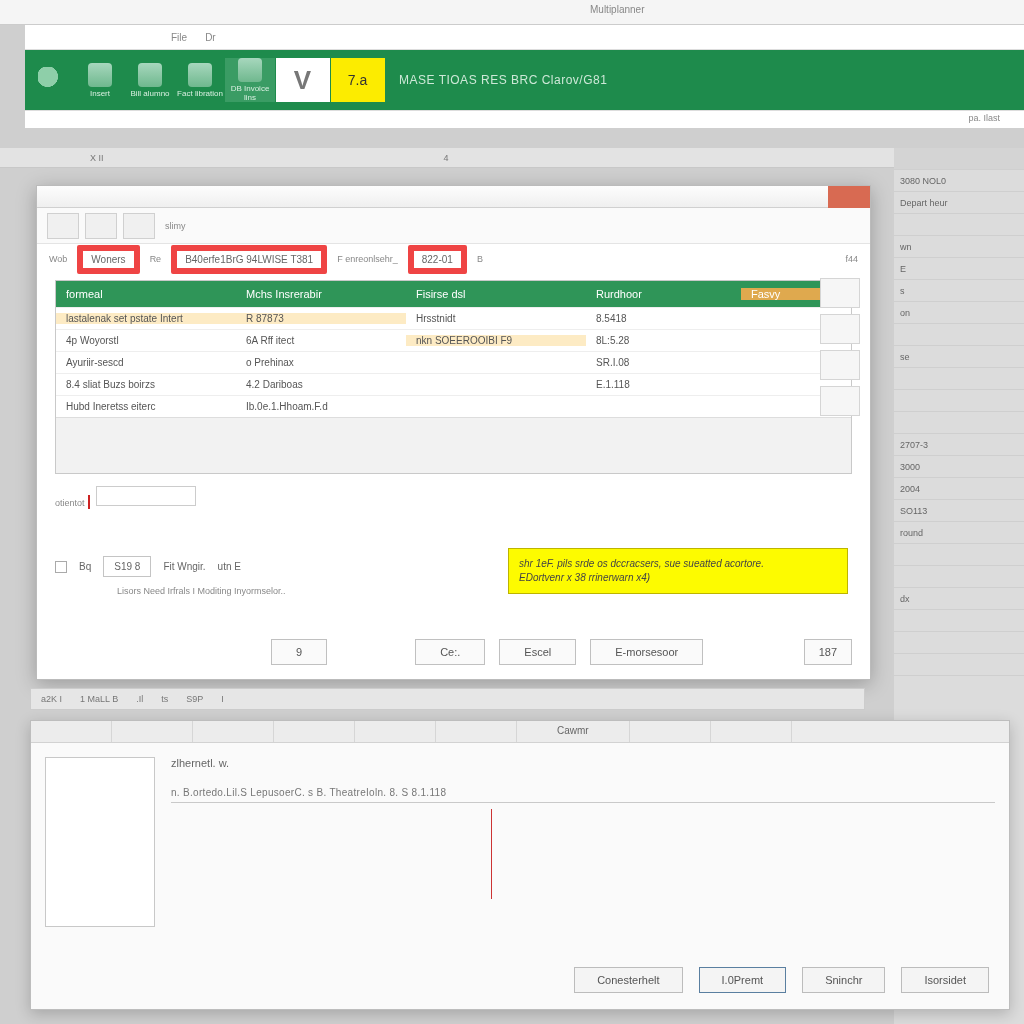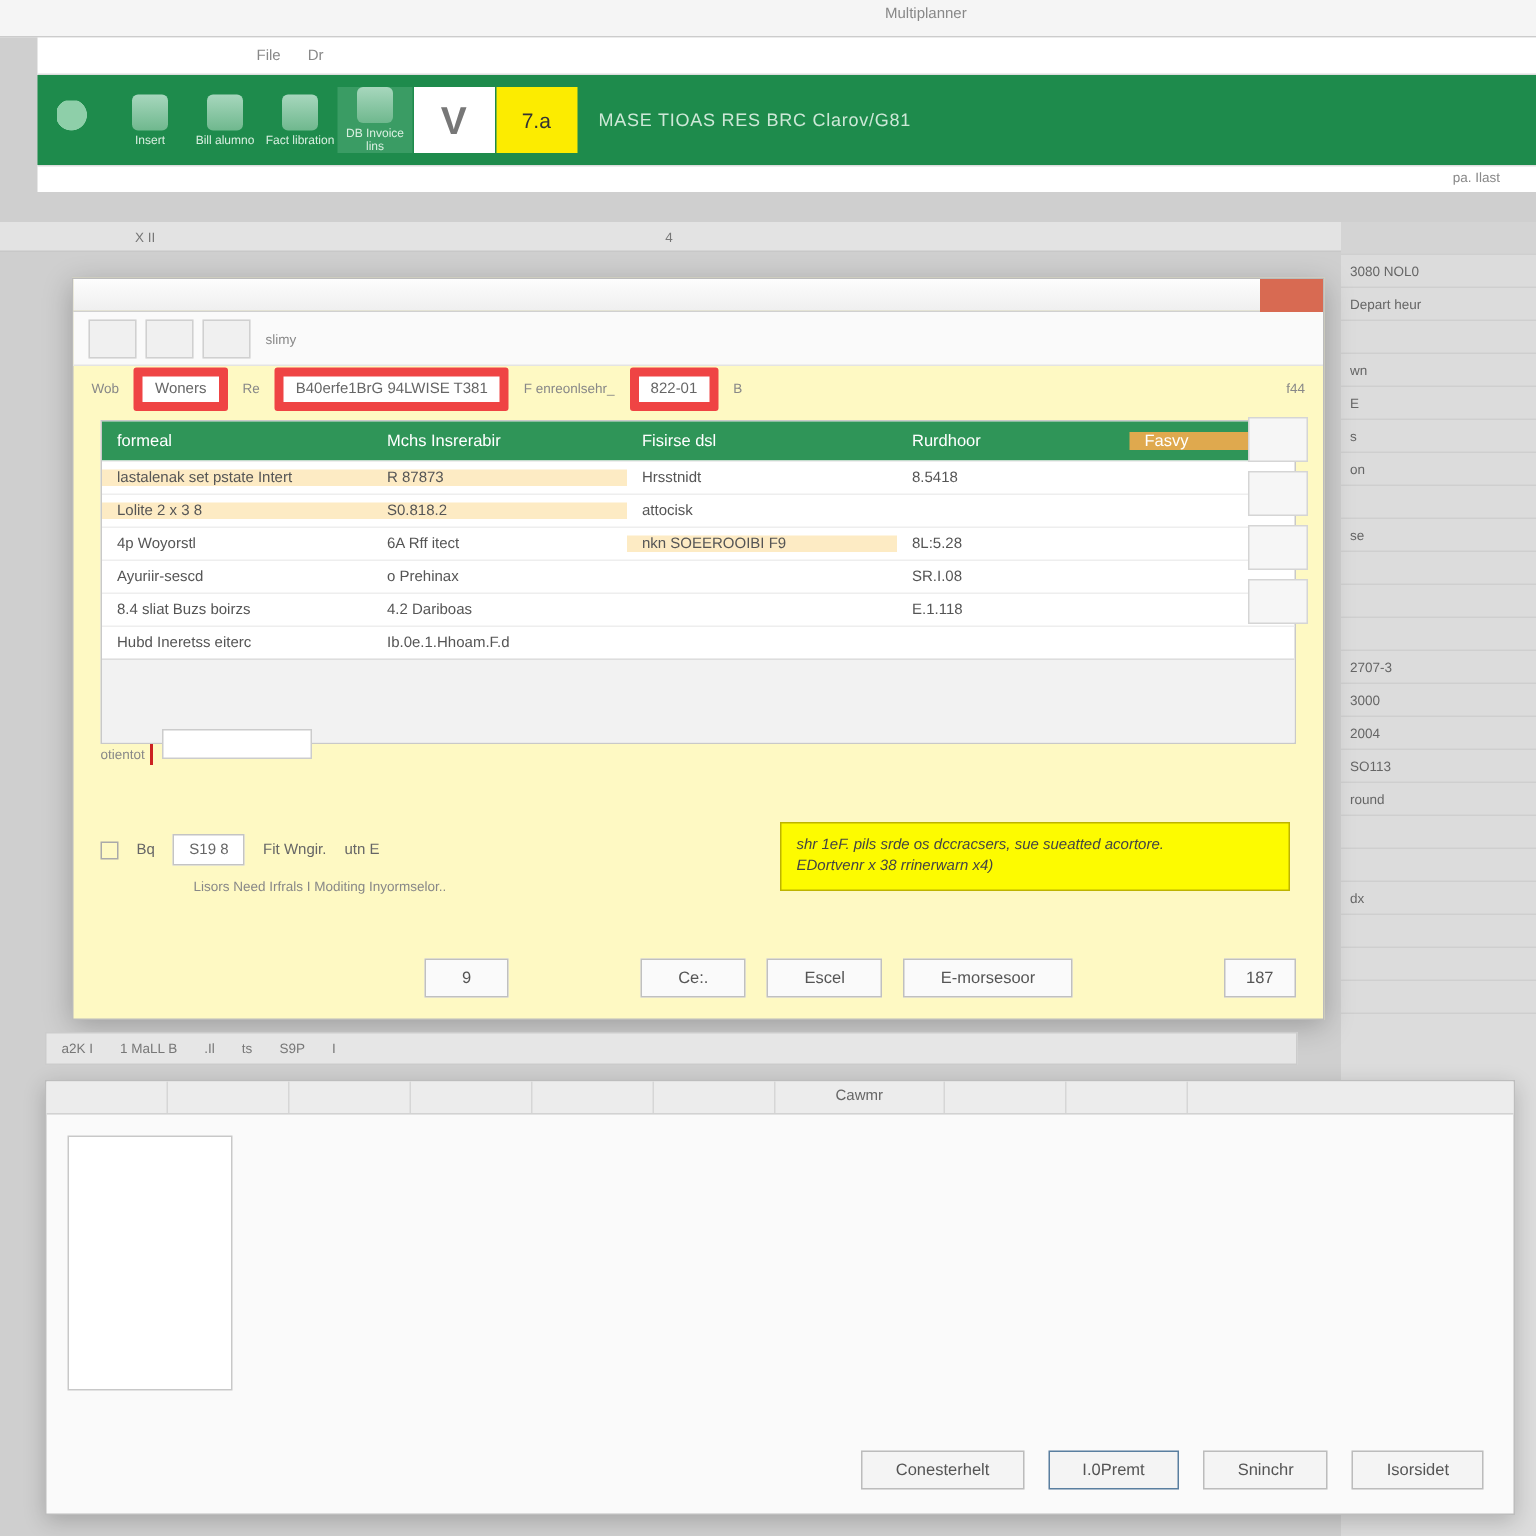--- a/index.html
+++ b/index.html
@@ -22,21 +22,21 @@
 .green-band .ribbon-title { margin-left: 14px; color: #cde8d7; font-size: 12px; letter-spacing: 0.5px; }
 .ribbon-bottom-strip { height: 18px; background: #fff; border-top: 1px solid #ddd; position: relative; }
 .ribbon-bottom-strip .rlabel { position: absolute; right: 24px; top: 2px; font-size: 9px; color: #888; }
 
 .ruler { position: absolute; top: 148px; left: 0; right: 130px; height: 20px; background: #e3e3e3; border-bottom: 1px solid #c8c8c8; display: flex; align-items: center; padding-left: 90px; color: #777; font-size: 9px; gap: 340px; }
 
 .right-col { position: absolute; top: 148px; right: 0; width: 130px; bottom: 0; background: #dcdcdc; }
 .right-col .cellrow { height: 22px; border-bottom: 1px solid #cfcfcf; display: flex; align-items: center; padding: 0 6px; font-size: 9px; color: #666; }
 .right-col .cellrow.head { background: #d4d4d4; font-weight: 600; }
 
-.dlg1 { position: absolute; top: 185px; left: 48px; width: 835px; height: 495px; background: #fef9c3; border: 1px solid #bbb; box-shadow: 0 4px 18px rgba(0,0,0,.25); }
+.dlg1 { position: absolute; top: 185px; left: 36px; width: 835px; height: 495px; background: #ffffff; border: 1px solid #bbb; box-shadow: 0 4px 18px rgba(0,0,0,.25); }
 .dlg1 .titlebar { height: 22px; background: linear-gradient(#fdfdfd,#efefef); border-bottom: 1px solid #d0d0d0; display: flex; align-items: center; }
 .dlg1 .titlebar .spacer { flex: 1; }
 .dlg1 .titlebar .close { width: 42px; height: 22px; background: #d86a52; }
 .dlg1 .thumbs { height: 36px; display: flex; align-items: center; gap: 6px; padding: 0 10px; background: #fafafa; border-bottom: 1px solid #e4e4e4; }
 .dlg1 .thumbs .th { width: 32px; height: 26px; border: 1px solid #d0d0d0; background: #f0f0f0; }
 .dlg1 .toolbar { height: 30px; display: flex; align-items: center; gap: 10px; padding: 0 12px; font-size: 10px; color: #666; }
 .dlg1 .toolbar .tbtn { border: 6px solid #ef4444; background: #fff; padding: 3px 8px; border-radius: 2px; text-align: right; }
 .dlg1 .toolbar .sml { font-size: 9px; color: #888; }
 
 .dlg1 .grid { margin: 6px 18px 0; border: 1px solid #c9c9c9; background: #fff; }
@@ -180,27 +180,20 @@
       <div class="c4">Rurdhoor</div>
       <div class="c5">Fasvy</div>
     </div>
     <div class="grow hl">
       <div class="c1">lastalenak set pstate Intert</div>
       <div class="c2">R 87873</div>
       <div class="c3">Hrsstnidt</div>
       <div class="c4">8.5418</div>
       <div class="c5"></div>
     </div>
-    <div class="grow hl">
-      <div class="c1">Lolite 2 x 3 8</div>
-      <div class="c2">S0.818.2</div>
-      <div class="c3">attocisk</div>
-      <div class="c4"></div>
-      <div class="c5"></div>
-    </div>
     <div class="grow hl2">
       <div class="c1">4p Woyorstl</div>
       <div class="c2">6A Rff itect</div>
       <div class="c3">nkn SOEEROOIBI F9</div>
       <div class="c4">8L:5.28</div>
       <div class="c5"></div>
     </div>
     <div class="grow">
       <div class="c1">Ayuriir-sescd</div>
       <div class="c2">o Prehinax</div>
@@ -279,20 +272,25 @@
     <div class="tab"></div>
     <div class="tab"></div>
     <div class="tab"></div>
     <div class="tab"></div>
     <div class="tab">Cawmr</div>
     <div class="tab"></div>
     <div class="tab"></div>
   </div>
   <div class="body">
     <div class="preview"></div>
+    <div class="pvcontent">
+      <div class="title">zlhernetl. w.</div>
+      <div class="datarow">n. B.ortedo.Lil.S    LepusoerC. s     B.    TheatreIoln. 8.    S     8.1.118</div>
+      <div class="marker"></div>
+    </div>
   </div>
   <div class="btnrow2">
     <div class="b">Conesterhelt</div>
     <div class="b primary">I.0Premt</div>
     <div class="b">Sninchr</div>
     <div class="b">Isorsidet</div>
   </div>
 </div>
 
 </body></html>

